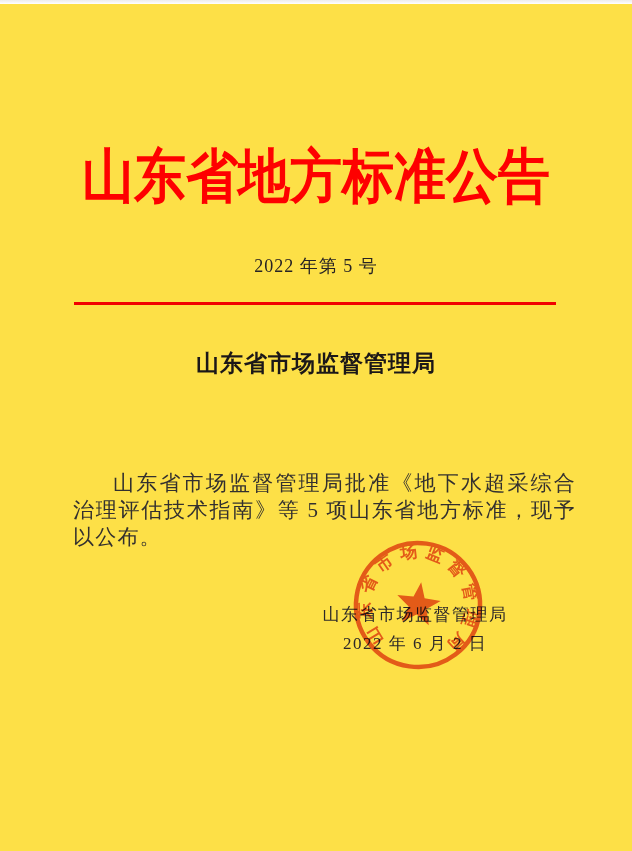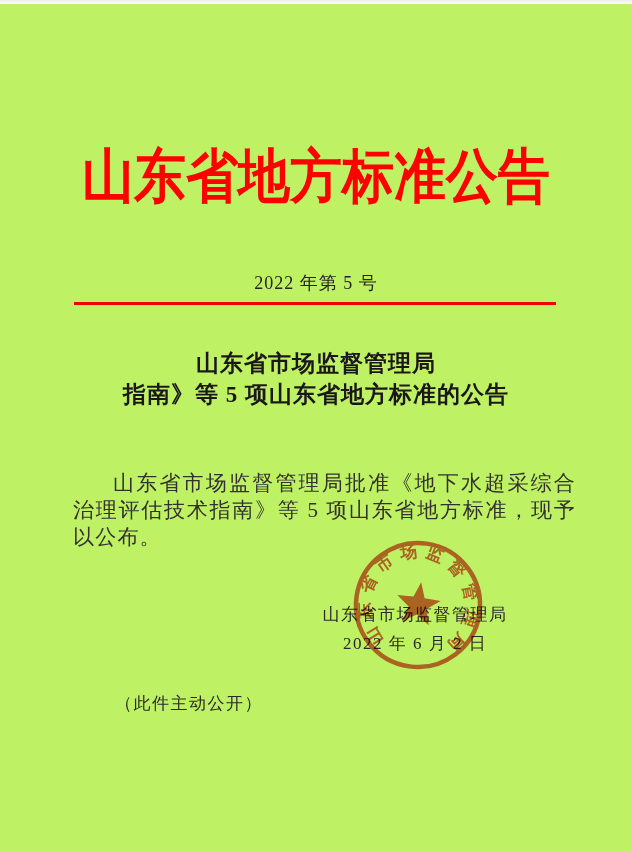--- a/index.html
+++ b/index.html
@@ -6,21 +6,21 @@
     margin: 0;
     padding: 0;
     background: #ffffff;
     font-family: "Liberation Serif", "DejaVu Serif", serif;
   }
   .page {
     position: relative;
     width: 632px;
     height: 851px;
     margin: 0 auto;
-    background: #bef264;
+    background: #fde047;
     overflow: hidden;
   }
   .page-top-shade {
     position: absolute;
     top: 0; left: 0; right: 0;
     height: 4px;
     background: linear-gradient(to bottom, #ececec, #ffffff);
   }
   .masthead {
     position: absolute;
@@ -32,21 +32,21 @@
     font-size: 52px;
     font-weight: bold;
     letter-spacing: 0px;
     color: #fe0000;
     transform: scaleY(1.12);
     transform-origin: top center;
     white-space: nowrap;
   }
   .issue-no {
     position: absolute;
-    top: 271px;
+    top: 254px;
     left: 0;
     width: 632px;
     text-align: center;
     font-size: 18px;
     color: #272324;
     letter-spacing: 1px;
   }
   .red-rule {
     position: absolute;
     top: 302px;
@@ -128,32 +128,30 @@
   <div class="page-top-shade"></div>
 
   <h1 class="masthead">山东省地方标准公告</h1>
 
   <div class="issue-no">2022 年第 5 号</div>
 
   <div class="red-rule"></div>
 
   <h2 class="notice-title">
     <span>山东省市场监督管理局</span>
-    <span>指南》等 5 项山东省地方标准的公告</span>
   </h2>
 
   <p class="body-para">山东省市场监督管理局批准《地下水超采综合治理评估技术指南》等 5 项山东省地方标准，现予以公布。</p>
 
   <div class="signature-agency">山东省市场监督管理局</div>
 
   <div class="signature-date">2022 年 6 月 2 日</div>
 
   <svg class="seal" viewBox="0 0 150 150" xmlns="http://www.w3.org/2000/svg">
     <circle cx="75" cy="75" r="62" fill="none" stroke="#e0462e" stroke-width="4.5"></circle>
     <polygon points="75,52 80.6,67.3 96.9,67.9 84,77.9 88.5,93.6 75,84.5 61.5,93.6 66,77.9 53.1,67.9 69.4,67.3" fill="#e0462e"></polygon>
     <path id="sealArc" d="M 47.5,114.3 A 48,48 0 1,1 102.5,114.3" fill="none"></path>
     <text font-size="17" font-weight="bold" fill="#e0462e" letter-spacing="7" font-family="Liberation Serif, DejaVu Serif, serif">
       <textPath href="#sealArc" startOffset="50%" text-anchor="middle">山东省市场监督管理局</textPath>
     </text>
   </svg>
 
-  <div class="footer-note">（此件主动公开）</div>
 </div>
 
 </body></html>

